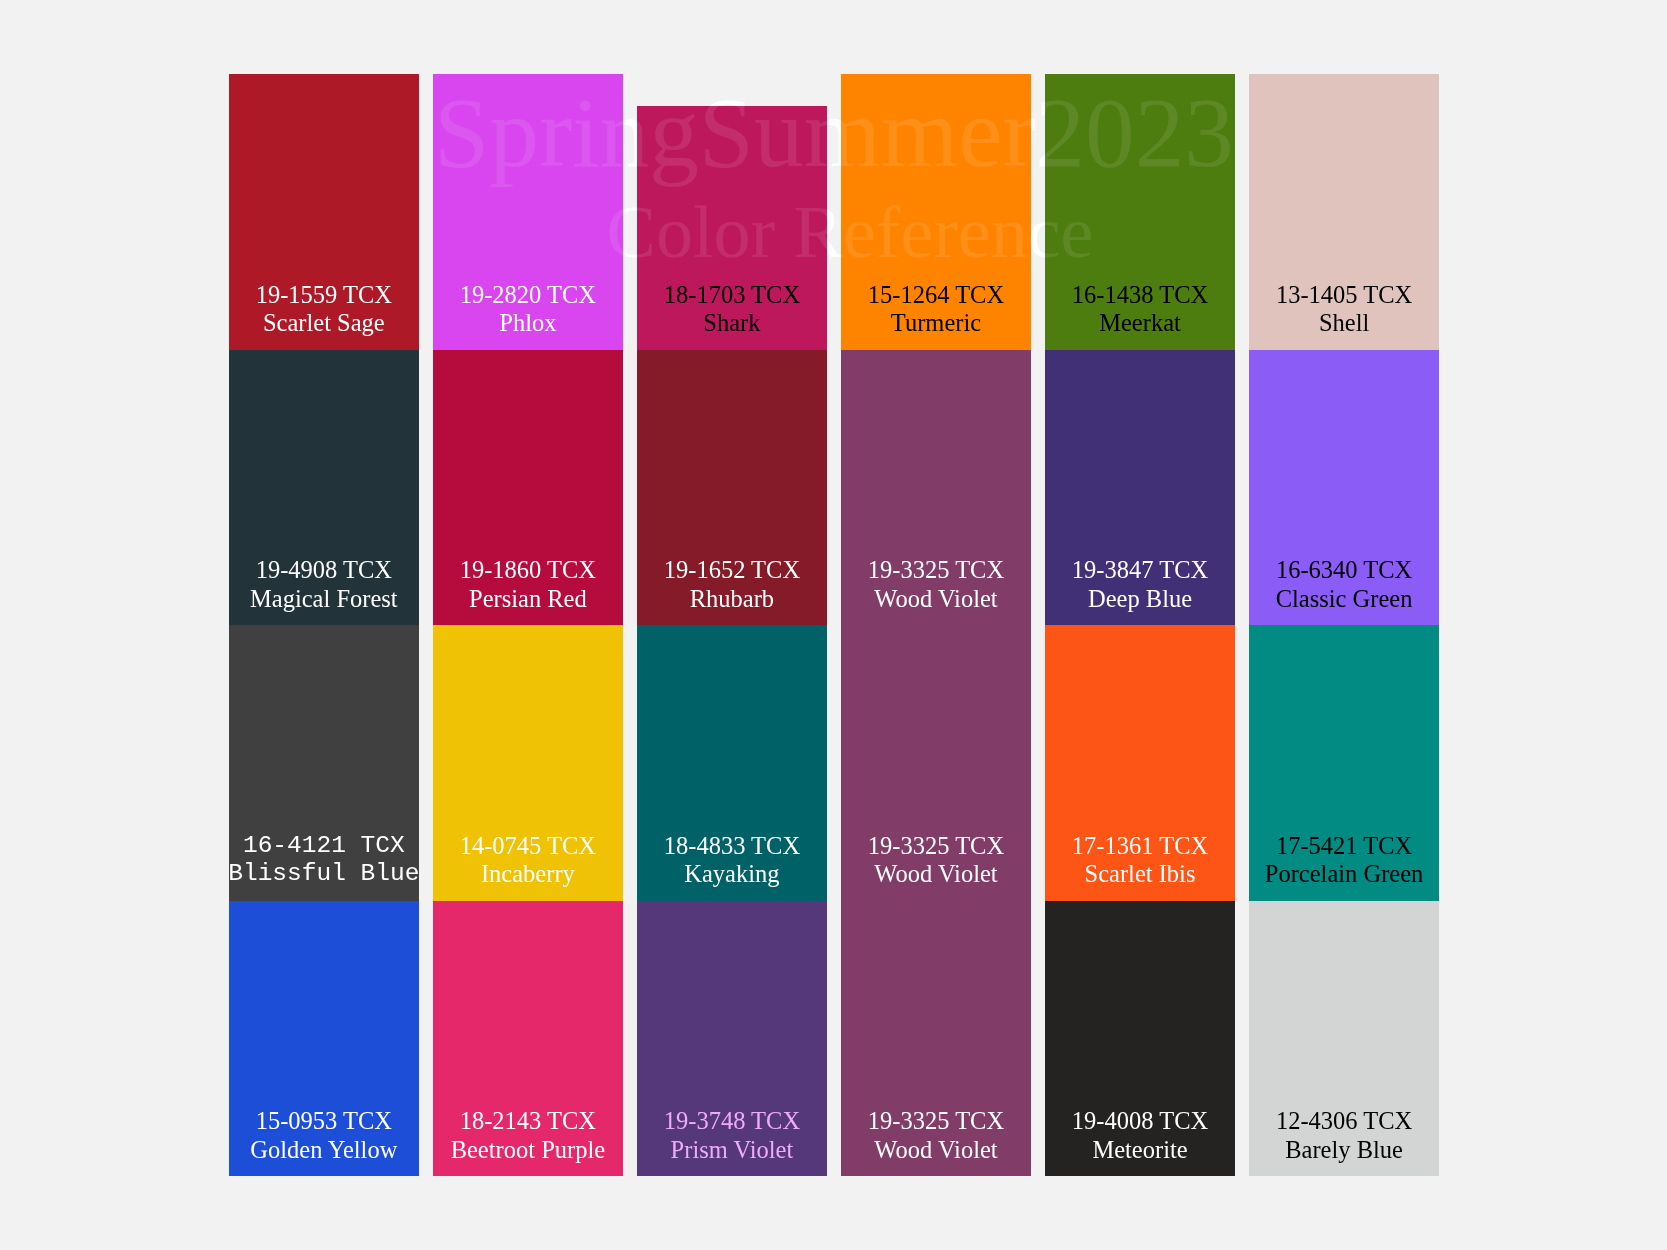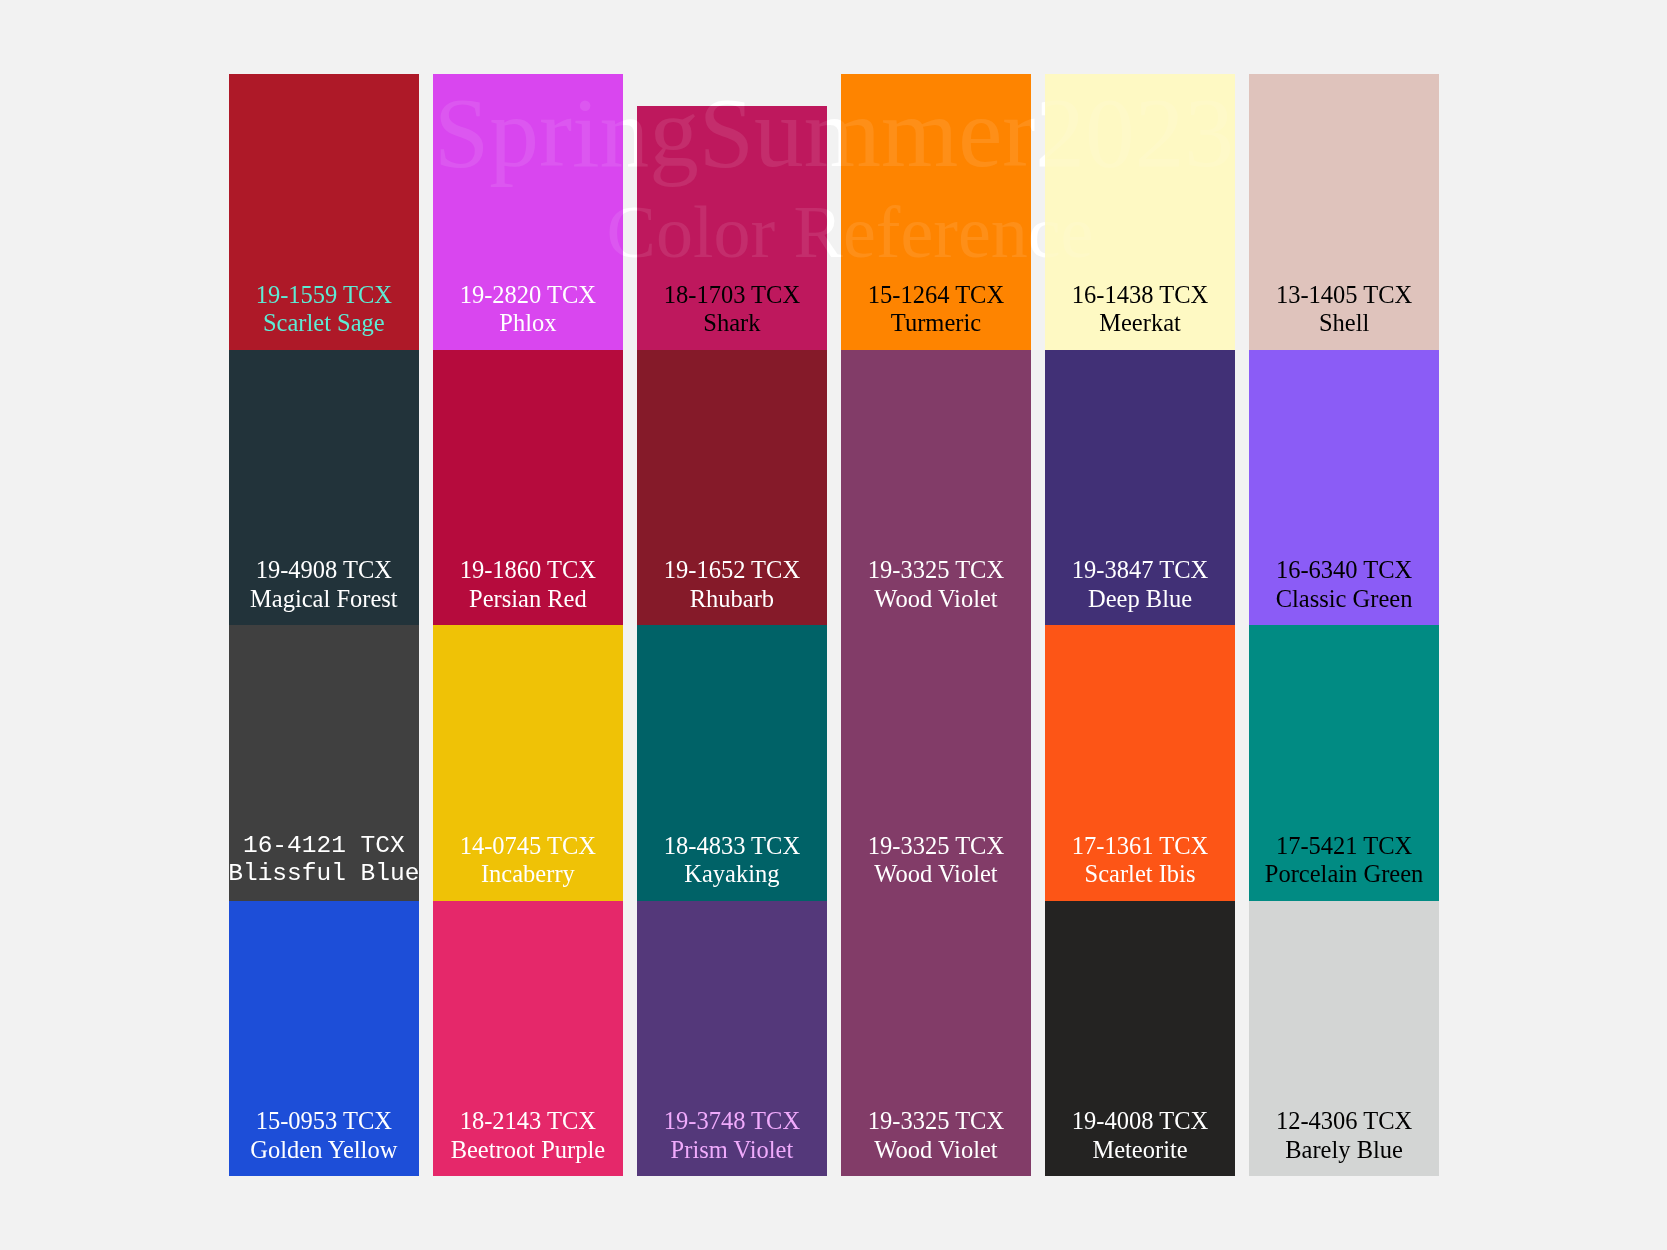--- a/index.html
+++ b/index.html
@@ -23,21 +23,21 @@
 </head>
 <body>
 
 <div id="board">
   <div class="wm wm-under">
     <div class="wm1">SpringSummer2023</div>
     <div class="wm2">Color Reference</div>
   </div>
   <div class="grid" id="grid">
       <div class="sw" style="background: rgb(174, 25, 40);">
-        <div class="lbl" style="color:#5eead4">
+        <div class="lbl" style="color:#ffffff">
           <div>19-1559 TCX</div>
           <div>Scarlet Sage</div>
         </div>
       </div>
       <div class="sw" style="background: #d946ef;">
         <div class="lbl" style="color:#ffffff">
           <div>19-2820 TCX</div>
           <div>Phlox</div>
         </div>
       </div>
@@ -46,21 +46,21 @@
           <div>18-1703 TCX</div>
           <div>Shark</div>
         </div>
       </div>
       <div class="sw" style="background: rgb(254, 132, 0);">
         <div class="lbl" style="color:#000000">
           <div>15-1264 TCX</div>
           <div>Turmeric</div>
         </div>
       </div>
-      <div class="sw" style="background: #fef9c3;">
+      <div class="sw" style="background: #4d7c0f;">
         <div class="lbl" style="color:#000000">
           <div>16-1438 TCX</div>
           <div>Meerkat</div>
         </div>
       </div>
       <div class="sw" style="background: rgb(223, 195, 188);">
         <div class="lbl" style="color:#000000">
           <div>13-1405 TCX</div>
           <div>Shell</div>
         </div>

